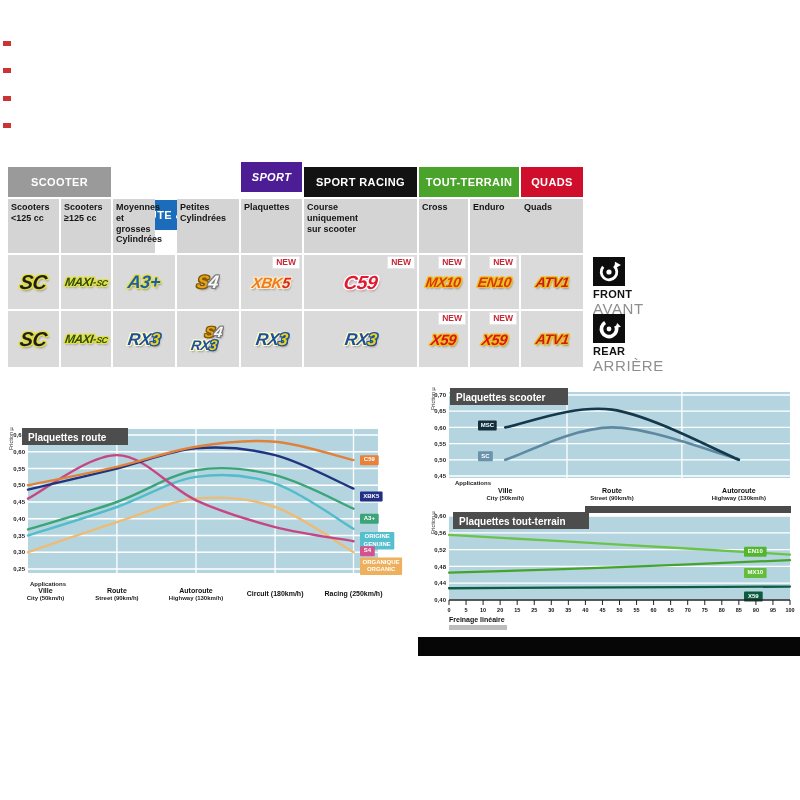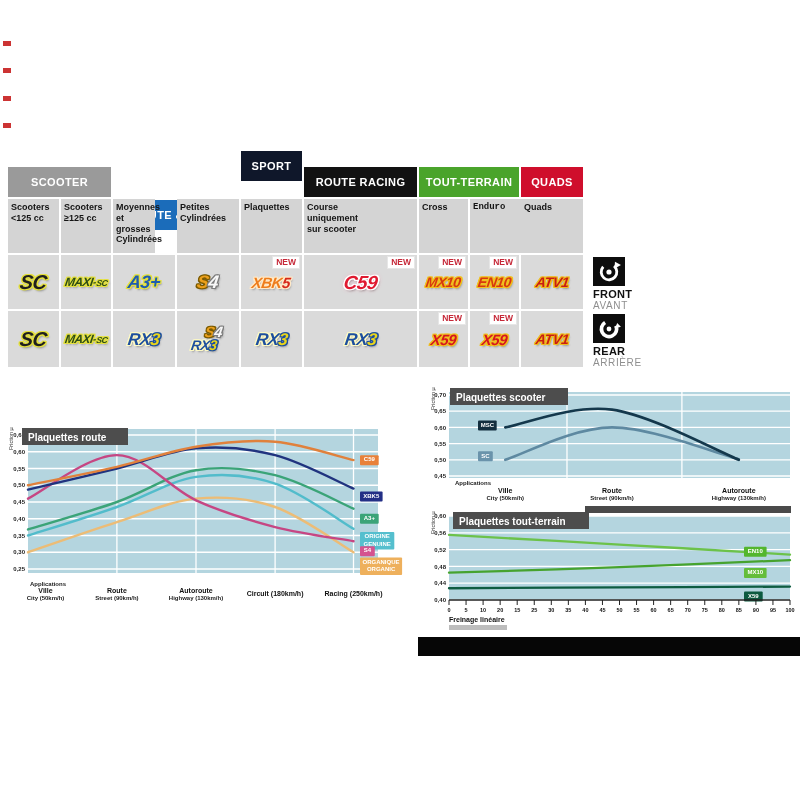--- a/index.html
+++ b/index.html
@@ -13,21 +13,21 @@
   .newb{position:absolute;top:1px;right:2px;background:#fff;color:#c62838;font-size:8.5px;
         font-weight:bold;padding:0 3px;line-height:11px;border:1px solid #e6e6e6}
   .lg{font-weight:bold;font-style:italic;display:inline-block;transform:skewX(-8deg);
       letter-spacing:-.5px;white-space:nowrap;line-height:1}
   .stack2{display:flex;flex-direction:column;align-items:center;line-height:.95}
   .stack2 .lg:first-child{transform:skewX(-8deg) translateX(6px)}
   .stack2 .lg:last-child{transform:skewX(-8deg) translateX(-4px)}
   .side-block{position:absolute;width:50px}
   .side-icon{width:32px;height:29px;background:#0d0d0d;display:flex;align-items:center;justify-content:center}
   .side-en{font-size:11px;font-weight:bold;color:#111;margin-top:2px;letter-spacing:.3px}
-  .side-fr{font-size:10px;color:#8f8f8f;letter-spacing:.6px}
+  .side-fr{font-size:15px;color:#8f8f8f;letter-spacing:.6px}
   .section-title{position:absolute;left:4px;top:388px;width:172px;height:19px;background:#565656;
         color:#fff;font-weight:bold;font-size:11.5px;line-height:19px;padding-left:6px;box-sizing:border-box}
   .chart{position:absolute}
   #black-bar{position:absolute;left:418px;top:637px;width:382px;height:19px;background:#060606}
   #tt-topstrip{position:absolute;left:585px;top:506px;width:206px;height:7px;background:#4a4a4a}
   .redmark{position:absolute;width:8px;height:5px;background:#cc3333;left:3px}
   svg text{font-family:"Liberation Sans",sans-serif}
 </style>
 </head>
 <body>
@@ -35,39 +35,39 @@
 <div class="canvas">
 
   <div class="redmark" style="top:41px"></div>
   <div class="redmark" style="top:68px"></div>
   <div class="redmark" style="top:96px"></div>
   <div class="redmark" style="top:123px"></div>
 
   <div id="matrix">
       <div class="ghead" style="left: 8px; top: 167px; width: 103px; height: 30px; background: rgb(154, 154, 154); color: rgb(255, 255, 255);">SCOOTER</div>
       <div class="ghead" style="left: 113px; top: 167px; width: 126px; height: 30px; background: rgb(27, 108, 186); color: rgb(255, 255, 255); margin-top: 33px;">ROUTE &amp; VILLE</div>
-      <div class="ghead" style="left: 241px; top: 151px; width: 61px; height: 30px; background: #0f172a; color: rgb(255, 255, 255);">SPORT</div>
-      <div class="ghead" style="left: 304px; top: 167px; width: 113px; height: 30px; background: rgb(18, 18, 18); color: rgb(255, 255, 255);">ROUTE RACING</div>
+      <div class="ghead" style="left: 241px; top: 162px; width: 61px; height: 30px; background: #4c1d95; color: rgb(255, 255, 255); font-style: italic;">SPORT</div>
+      <div class="ghead" style="left: 304px; top: 167px; width: 113px; height: 30px; background: rgb(18, 18, 18); color: rgb(255, 255, 255);">SPORT RACING</div>
       <div class="ghead" style="left: 419px; top: 167px; width: 100px; height: 30px; background: rgb(74, 164, 43); color: rgb(255, 255, 255);">TOUT-TERRAIN</div>
       <div class="ghead" style="left: 521px; top: 167px; width: 62px; height: 30px; background: rgb(207, 14, 44); color: rgb(255, 255, 255);">QUADS</div>
       <div class="subhead" style="left: 8px; top: 199px; width: 51px; height: 54px; background: rgb(212, 212, 212);">Scooters
 &lt;125 cc</div>
       <div class="subhead" style="left: 61px; top: 199px; width: 50px; height: 54px; background: rgb(212, 212, 212);">Scooters
 ≥125 cc</div>
       <div class="subhead" style="left: 113px; top: 199px; width: 42px; height: 54px; background: rgb(212, 212, 212);">Moyennes
 et grosses
 Cylindrées</div>
       <div class="subhead" style="left: 177px; top: 199px; width: 62px; height: 54px; background: rgb(212, 212, 212);">Petites
 Cylindrées</div>
       <div class="subhead" style="left: 241px; top: 199px; width: 61px; height: 54px; background: rgb(212, 212, 212);">Plaquettes</div>
       <div class="subhead" style="left: 304px; top: 199px; width: 113px; height: 54px; background: rgb(212, 212, 212);">Course
 uniquement
 sur scooter</div>
       <div class="subhead" style="left: 419px; top: 199px; width: 49px; height: 54px; background: rgb(212, 212, 212);">Cross</div>
-      <div class="subhead" style="left: 470px; top: 199px; width: 72px; height: 54px; background: rgb(212, 212, 212); font-family: Liberation Mono, monospace;">Enduro</div>
+      <div class="subhead" style="left: 470px; top: 199px; width: 72px; height: 54px; background: rgb(212, 212, 212);">Enduro</div>
       <div class="subhead" style="left: 521px; top: 199px; width: 62px; height: 54px; background: rgb(212, 212, 212);">Quads</div>
       <div class="pcell" style="left: 8px; top: 255px; width: 51px; height: 54px; background: rgb(218, 218, 218);">
         <span class="lg" style="font-size: 20px;"><span style="color: rgb(31, 31, 31); text-shadow: rgb(228, 224, 62) -1.2px -1.2px 0px, rgb(228, 224, 62) 1.2px -1.2px 0px, rgb(228, 224, 62) -1.2px 1.2px 0px, rgb(228, 224, 62) 1.2px 1.2px 0px, rgb(228, 224, 62) 0px -1.2px 0px, rgb(228, 224, 62) 0px 1.2px 0px, rgb(228, 224, 62) -1.2px 0px 0px, rgb(228, 224, 62) 1.2px 0px 0px, rgba(60, 60, 60, 0.45) 1.5px 2px 2px;">SC</span></span>
       </div>
       <div class="pcell" style="left: 61px; top: 255px; width: 50px; height: 54px; background: rgb(218, 218, 218);">
         <span class="lg" style="font-size: 12px;"><span style="color: rgb(44, 76, 22); text-shadow: rgb(228, 224, 62) -1.2px -1.2px 0px, rgb(228, 224, 62) 1.2px -1.2px 0px, rgb(228, 224, 62) -1.2px 1.2px 0px, rgb(228, 224, 62) 1.2px 1.2px 0px, rgb(228, 224, 62) 0px -1.2px 0px, rgb(228, 224, 62) 0px 1.2px 0px, rgb(228, 224, 62) -1.2px 0px 0px, rgb(228, 224, 62) 1.2px 0px 0px, rgba(60, 60, 60, 0.45) 1.5px 2px 2px;">MAXI-</span><span style="color: rgb(44, 76, 22); text-shadow: rgb(228, 224, 62) -1.2px -1.2px 0px, rgb(228, 224, 62) 1.2px -1.2px 0px, rgb(228, 224, 62) -1.2px 1.2px 0px, rgb(228, 224, 62) 1.2px 1.2px 0px, rgb(228, 224, 62) 0px -1.2px 0px, rgb(228, 224, 62) 0px 1.2px 0px, rgb(228, 224, 62) -1.2px 0px 0px, rgb(228, 224, 62) 1.2px 0px 0px, rgba(60, 60, 60, 0.45) 1.5px 2px 2px; font-size: 0.72em;">SC</span></span>
       </div>
       <div class="pcell" style="left: 113px; top: 255px; width: 62px; height: 54px; background: rgb(218, 218, 218);">
         <span class="lg" style="font-size: 18px;"><span style="color: rgb(30, 92, 176); text-shadow: rgb(228, 224, 62) -1.2px -1.2px 0px, rgb(228, 224, 62) 1.2px -1.2px 0px, rgb(228, 224, 62) -1.2px 1.2px 0px, rgb(228, 224, 62) 1.2px 1.2px 0px, rgb(228, 224, 62) 0px -1.2px 0px, rgb(228, 224, 62) 0px 1.2px 0px, rgb(228, 224, 62) -1.2px 0px 0px, rgb(228, 224, 62) 1.2px 0px 0px, rgba(60, 60, 60, 0.45) 1.5px 2px 2px;">A3+</span></span>
       </div>

